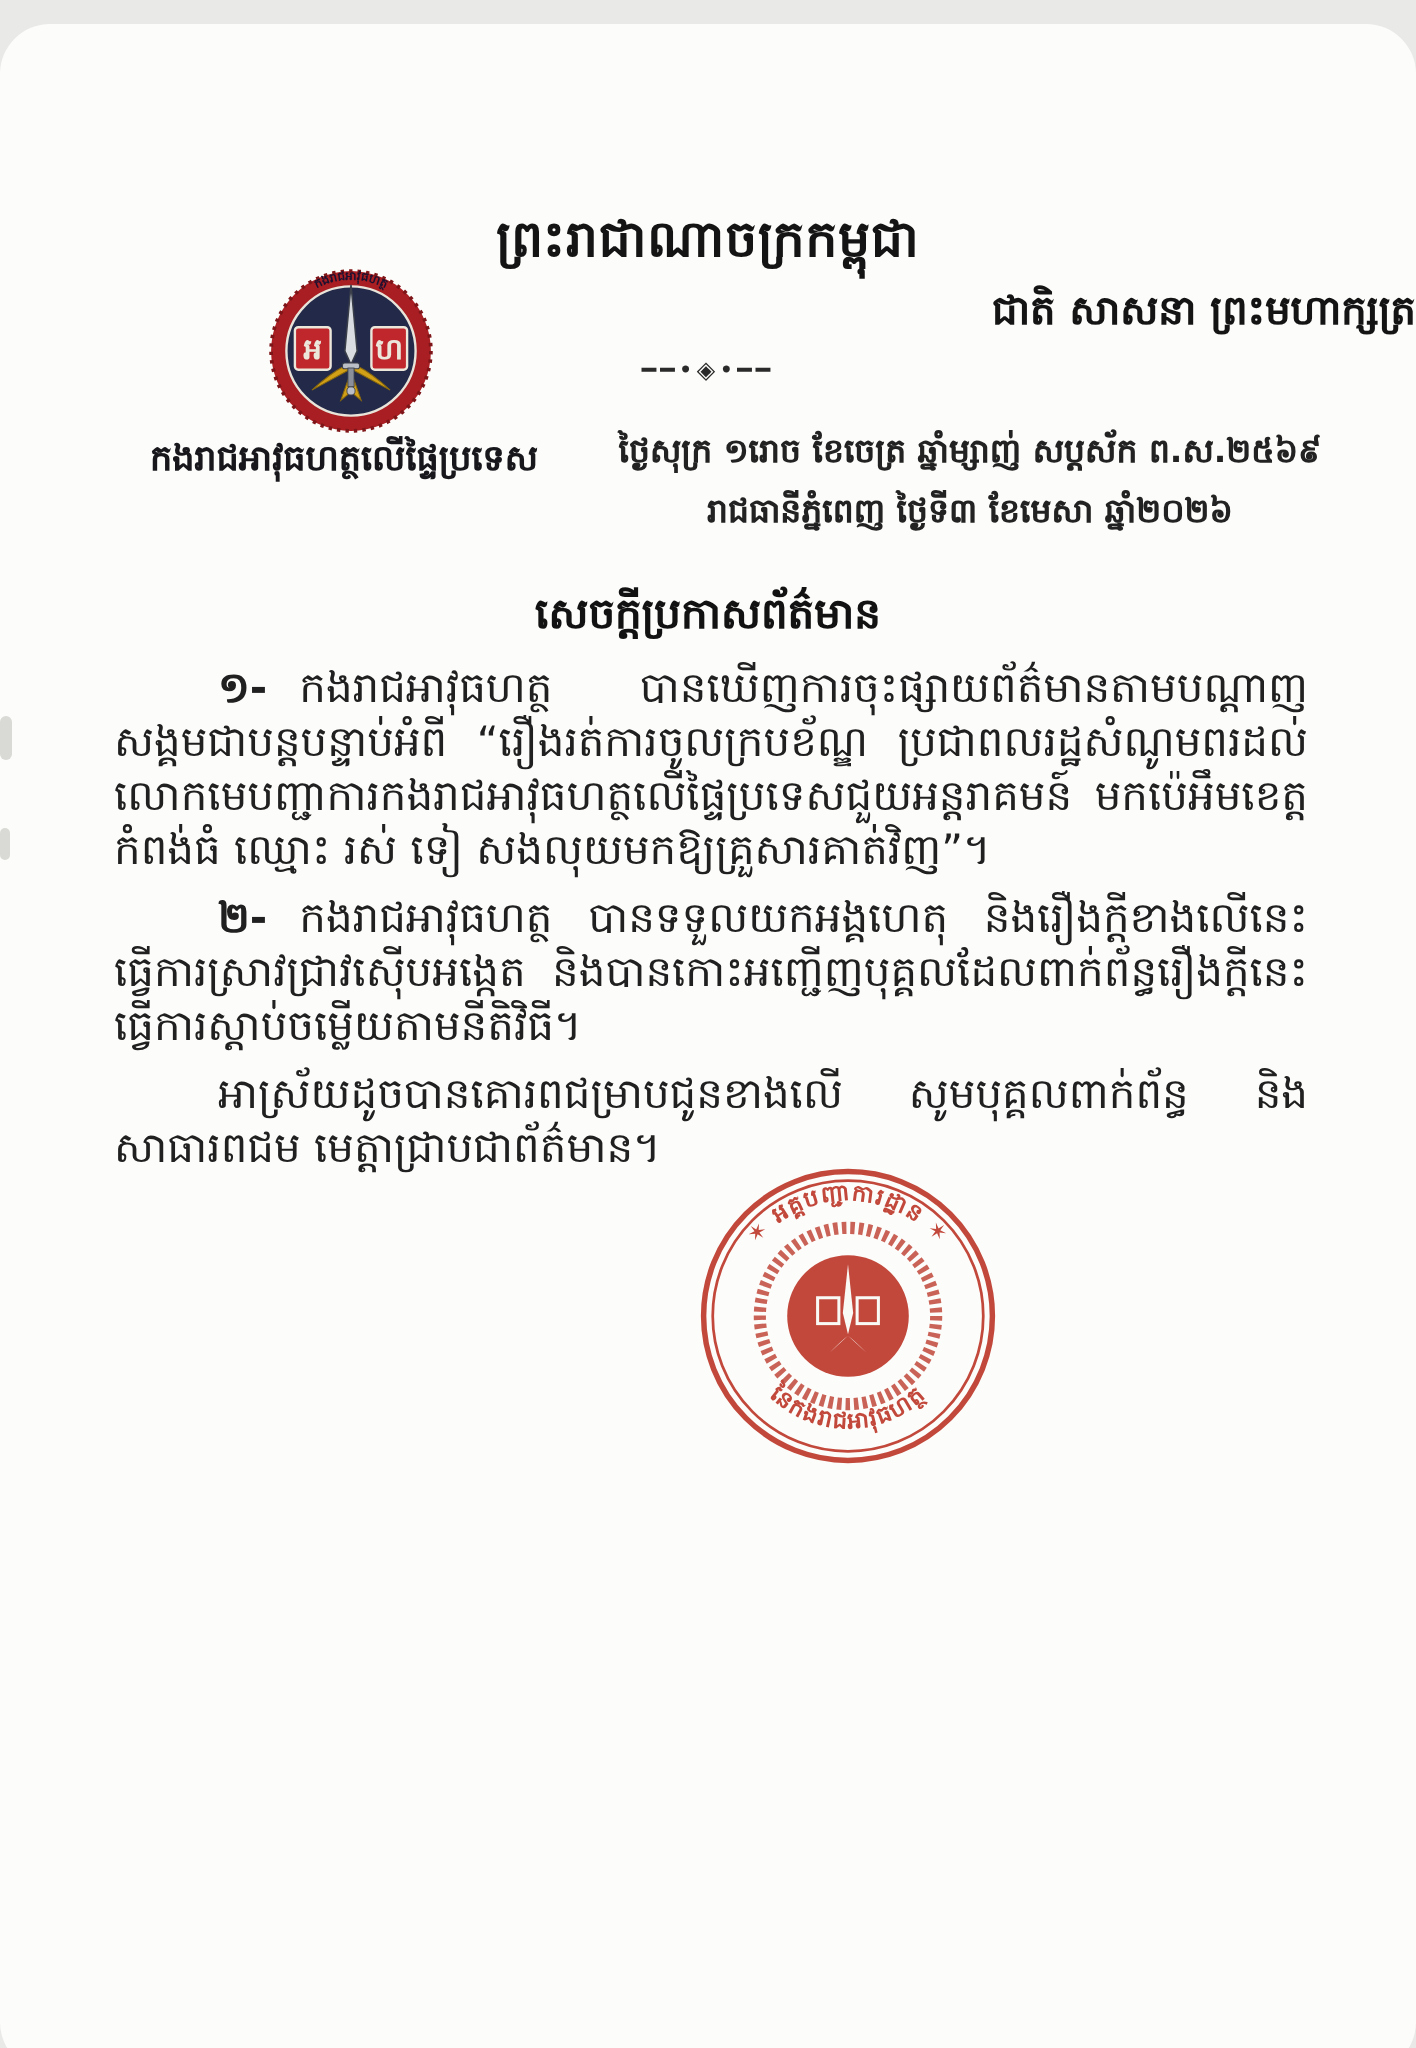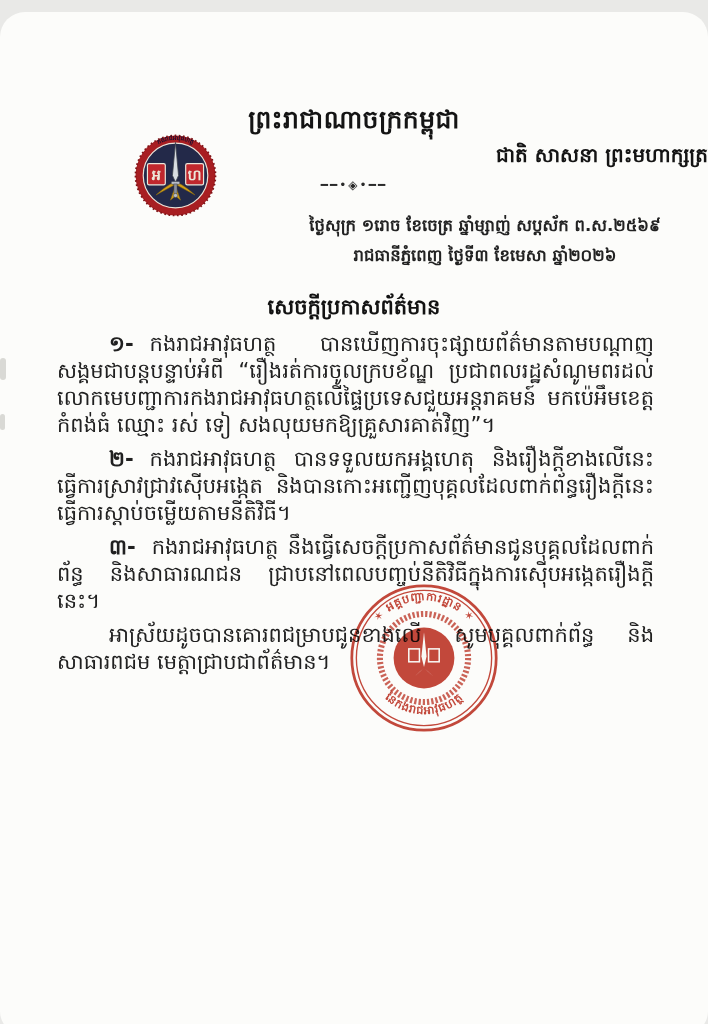--- a/index.html
+++ b/index.html
@@ -93,32 +93,32 @@
       <path d="M50,62 L44,79 L50,74 L56,79 Z" fill="#d2a017" stroke="#8a6a0d" stroke-width=".6"></path>
     </g>
     <g>
       <polygon points="50,11 53.6,50 50,58 46.4,50" fill="#d9dde2" stroke="#3a3f4a" stroke-width=".9"></polygon>
       <rect x="45" y="57" width="10" height="3.4" rx="1.2" fill="#b9bec7" stroke="#3a3f4a" stroke-width=".6"></rect>
       <rect x="48.2" y="60" width="3.6" height="11" fill="#8a8f9a" stroke="#3a3f4a" stroke-width=".5"></rect>
       <circle cx="50" cy="73.5" r="2.4" fill="#b9bec7" stroke="#3a3f4a" stroke-width=".5"></circle>
     </g>
   </svg>
 
+  <div class="issuer-line">កងរាជអាវុធហត្ថលើផ្ទៃប្រទេស</div>
 
   <div class="dateline">
     <div>ថ្ងៃសុក្រ ១រោច ខែចេត្រ ឆ្នាំម្សាញ់ សប្តស័ក ព.ស.២៥៦៩</div>
     <div>រាជធានីភ្នំពេញ ថ្ងៃទី៣ ខែមេសា ឆ្នាំ២០២៦</div>
   </div>
 
   <div class="doc-title">សេចក្តីប្រកាសព័ត៌មាន</div>
 
   <div class="body-block">
     <p><span class="pnum">១-</span><span>កងរាជអាវុធហត្ថ បានឃើញការចុះផ្សាយព័ត៌មានតាមបណ្តាញសង្គមជាបន្តបន្ទាប់អំពី “រឿងរត់ការចូលក្របខ័ណ្ឌ ប្រជាពលរដ្ឋសំណូមពរដល់លោកមេបញ្ជាការកងរាជអាវុធហត្ថលើផ្ទៃប្រទេសជួយអន្តរាគមន៍ មកប៉េអឹមខេត្តកំពង់ធំ ឈ្មោះ រស់ ទៀ សងលុយមកឱ្យគ្រួសារគាត់វិញ”។</span></p>
     <p><span class="pnum">២-</span><span>កងរាជអាវុធហត្ថ បានទទួលយកអង្គហេតុ និងរឿងក្តីខាងលើនេះ ធ្វើការស្រាវជ្រាវស៊ើបអង្កេត និងបានកោះអញ្ជើញបុគ្គលដែលពាក់ព័ន្ធរឿងក្តីនេះ ធ្វើការស្តាប់ចម្លើយតាមនីតិវិធី។</span></p>
-    <p><span class="pnum">៣-</span><span>កងរាជអាវុធហត្ថ នឹងធ្វើសេចក្តីប្រកាសព័ត៌មានជូនបុគ្គលដែលពាក់ព័ន្ធ និងសាធារណជន ជ្រាបនៅពេលបញ្ចប់នីតិវិធីក្នុងការស៊ើបអង្កេតរឿងក្តីនេះ។</span></p>
     <p>អាស្រ័យដូចបានគោរពជម្រាបជូនខាងលើ សូមបុគ្គលពាក់ព័ន្ធ និងសាធារពជម មេត្តាជ្រាបជាព័ត៌មាន។</p>
   </div>
 
   <svg class="stamp" viewBox="0 0 200 200" aria-hidden="true">
     <circle cx="100" cy="100" r="95" fill="none" stroke="#c0392b" stroke-width="3.6"></circle>
     <circle cx="100" cy="100" r="89" fill="none" stroke="#c0392b" stroke-width="1.8"></circle>
     <path id="stamp-arc-top" d="M 24,100 A 76,76 0 0 1 176,100" fill="none"></path>
     <path id="stamp-arc-bottom" d="M 26,100 A 74,74 0 0 0 174,100" fill="none"></path>
     <text font-size="15" font-weight="bold" fill="#c0392b" letter-spacing="1" font-family="DejaVu Sans, sans-serif">
       <textPath href="#stamp-arc-top" startOffset="50%" text-anchor="middle">✶ អគ្គបញ្ជាការដ្ឋាន ✶</textPath>

